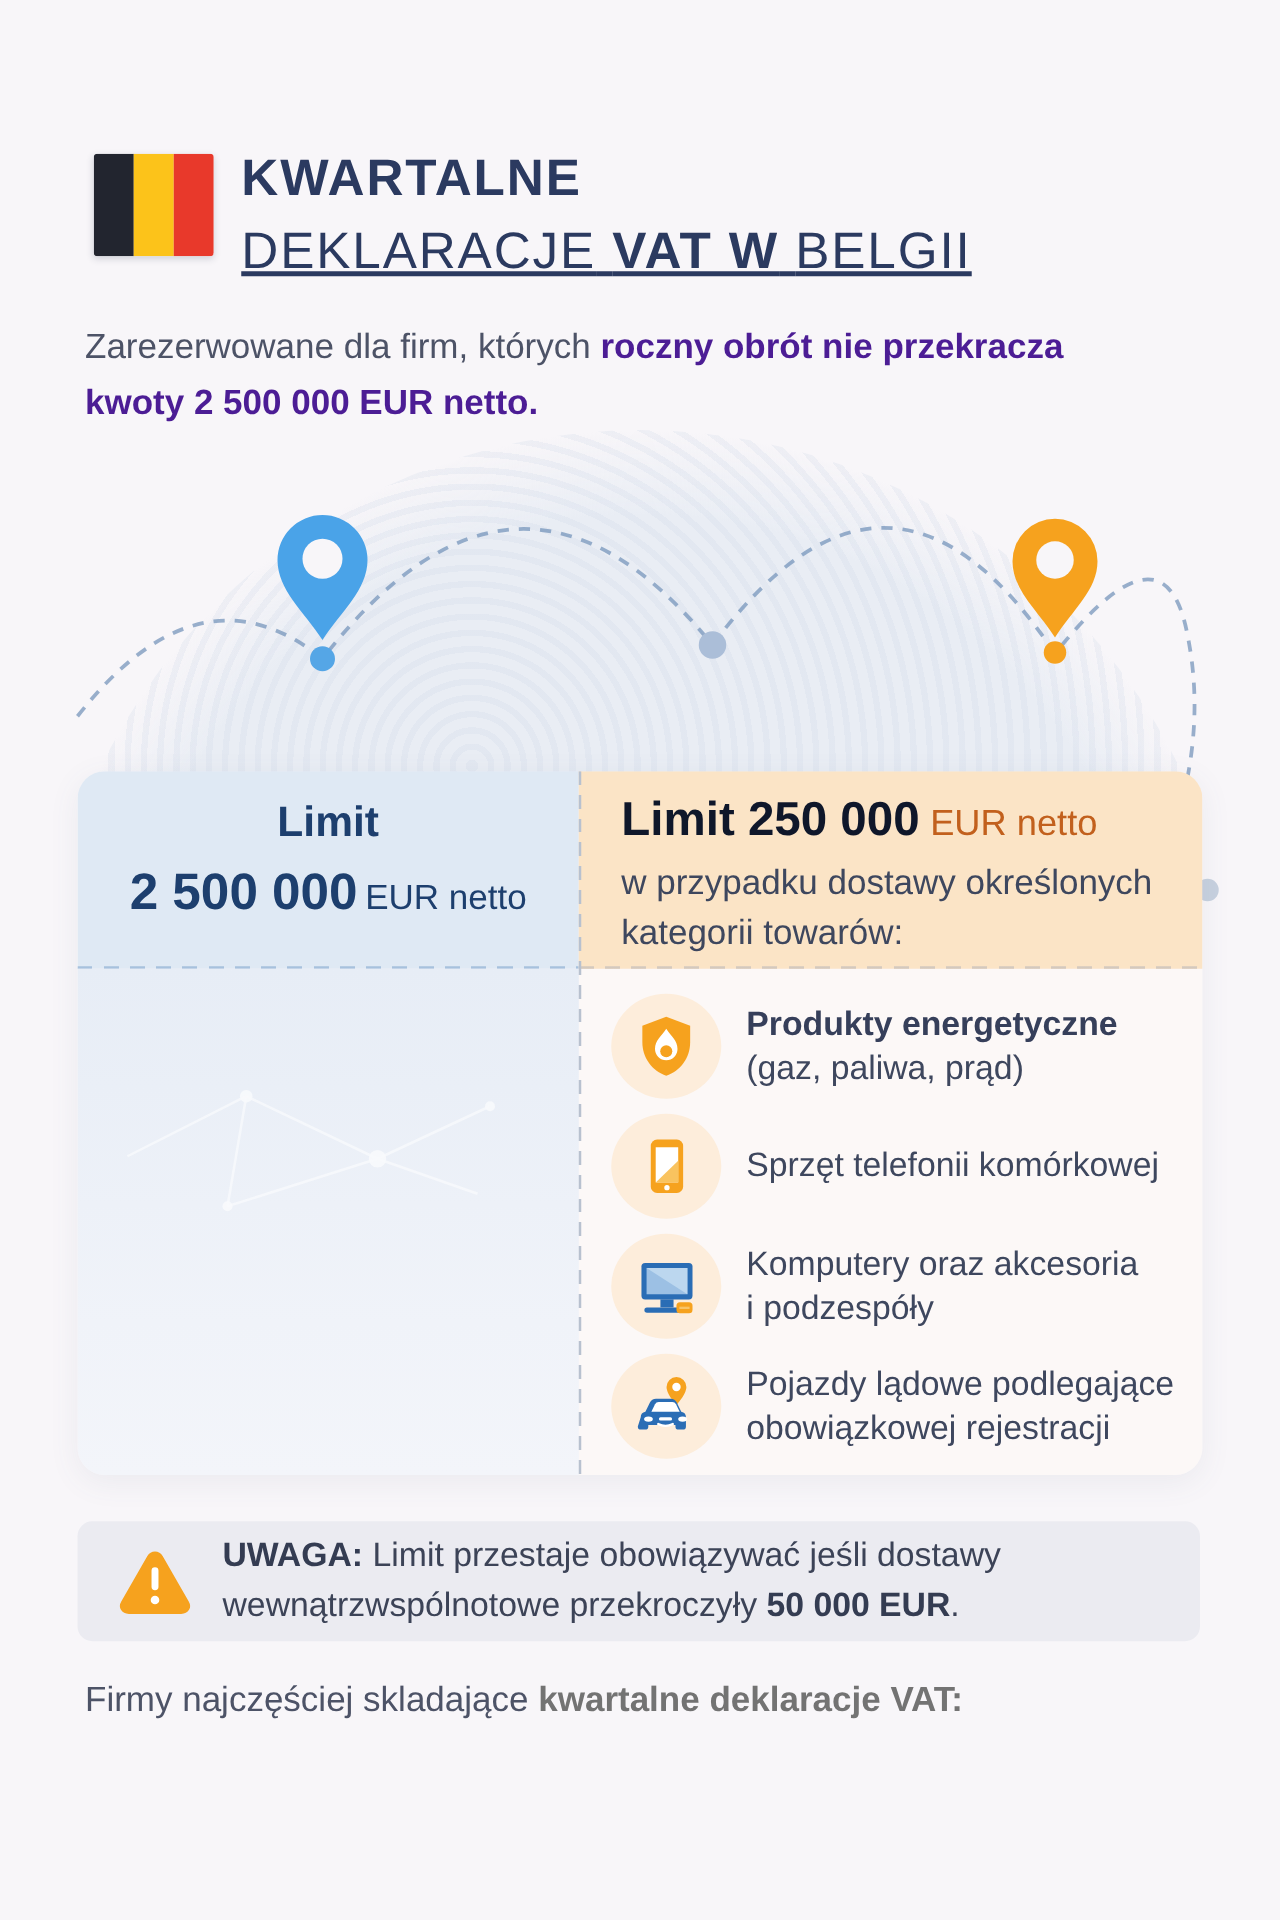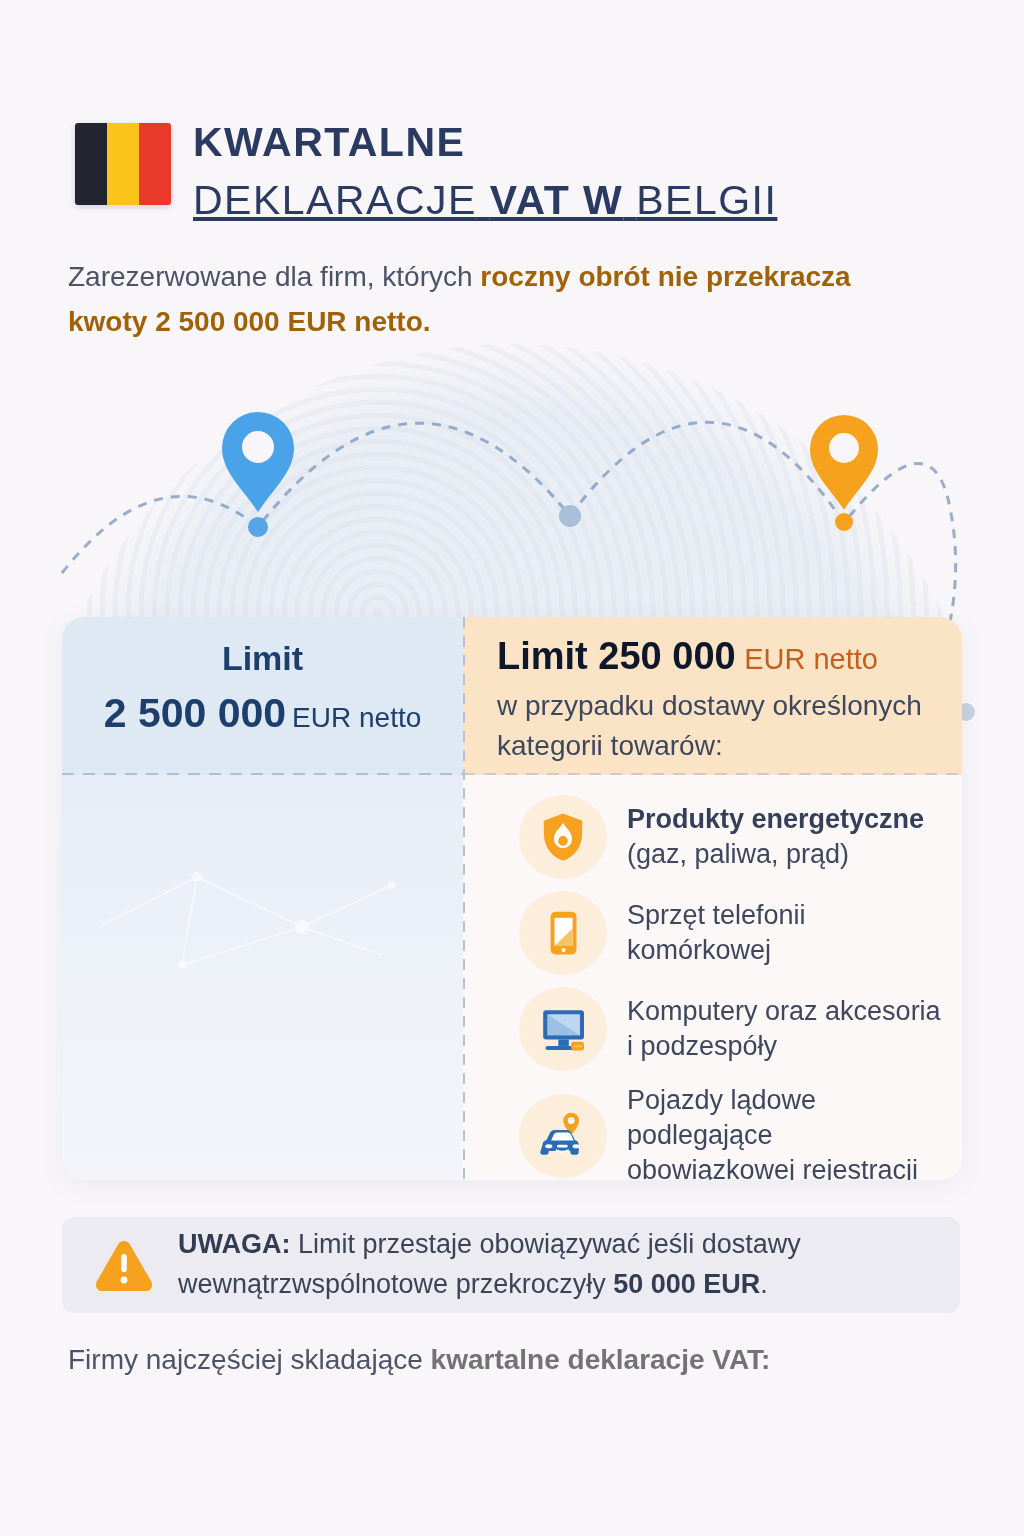--- a/index.html
+++ b/index.html
@@ -22,21 +22,21 @@
   .stripe-yellow { background:#fcc31a; }
   .stripe-red { background:#e8392b; }
 
   .title { position:absolute; left:193px; top:122px; color:#2b3a60; }
   .title .tline { font-size:41px; letter-spacing:1.5px; font-weight:600; line-height:1.0; }
   .title .tline2 { margin-top:17px; font-weight:500;text-decoration:underline; }
   .title .t-heavy { font-weight:800; }
 
   .intro { position:absolute; left:68px; top:254px; width:870px;
            font-size:28px; line-height:1.62; color:#4d5367; }
-  .intro b { color:#a16207; }
+  .intro b { color:#4c1d95; }
 
   
   .globe-wrap { position:absolute; left:0; top:338px; width:1024px; height:282px; overflow:hidden; z-index:1; }
   .globe {
     position:absolute; left:32px; top:6px; width:960px; height:960px; border-radius:50%;
     background-image:
       repeating-radial-gradient(circle at 36% 28%, rgba(203,213,230,.22) 0 5px, rgba(0,0,0,0) 5px 13px),
       radial-gradient(closest-side, #e9edf4 0%, #e9edf4 86%, rgba(233,237,244,0) 100%);
   }
   .route-svg { position:absolute; left:0; top:300px; width:1024px; height:440px; z-index:2; }
@@ -46,21 +46,21 @@
     position:absolute; left:62px; top:617px; width:900px; height:563px;
     border-radius:22px; overflow:hidden; z-index:3; display:flex;
     box-shadow:0 6px 24px rgba(90,100,130,.08);
   }
   .col-left  { width:401px; display:flex; flex-direction:column;justify-content:space-between; }
   .col-right { width:499px; display:flex; flex-direction:column; }
   .col-header { height:158px; flex:none; position:relative; }
   .col-left  .col-header { background:#dfe9f4; }
   .col-right .col-header { background:#fbe4c6; }
   .col-left  .col-body { flex:1; position:relative; background:linear-gradient(180deg,#e7edf6 0%,#f0f3f9 70%,#f3f5fa 100%); }
-  .col-right .col-body { flex:1; background:#fcf8f7;padding-left:30px; }
+  .col-right .col-body { flex:1; background:#fcf8f7; }
   .h-sep { position:absolute; left:0; right:0; bottom:0; height:2px; }
   .col-left  .h-sep { background:repeating-linear-gradient(to right,#a7c1dd 0 12px,rgba(0,0,0,0) 12px 21px); }
   .col-right .h-sep { background:repeating-linear-gradient(to right,#d4c9be 0 12px,rgba(0,0,0,0) 12px 21px); }
   .v-divider { position:absolute; left:401px; top:0; bottom:0; width:2px; z-index:4;
     background:repeating-linear-gradient(to bottom,#b8c1cf 0 11px,rgba(0,0,0,0) 11px 19px); }
 
   .left-head-inner { text-align:center; padding-top:22px; color:#1d3f6e; }
   .left-limit-word { font-size:34px; font-weight:700; }
   .left-amount-line { margin-top:12px; }
   .left-amount { font-size:41px; font-weight:700; }

